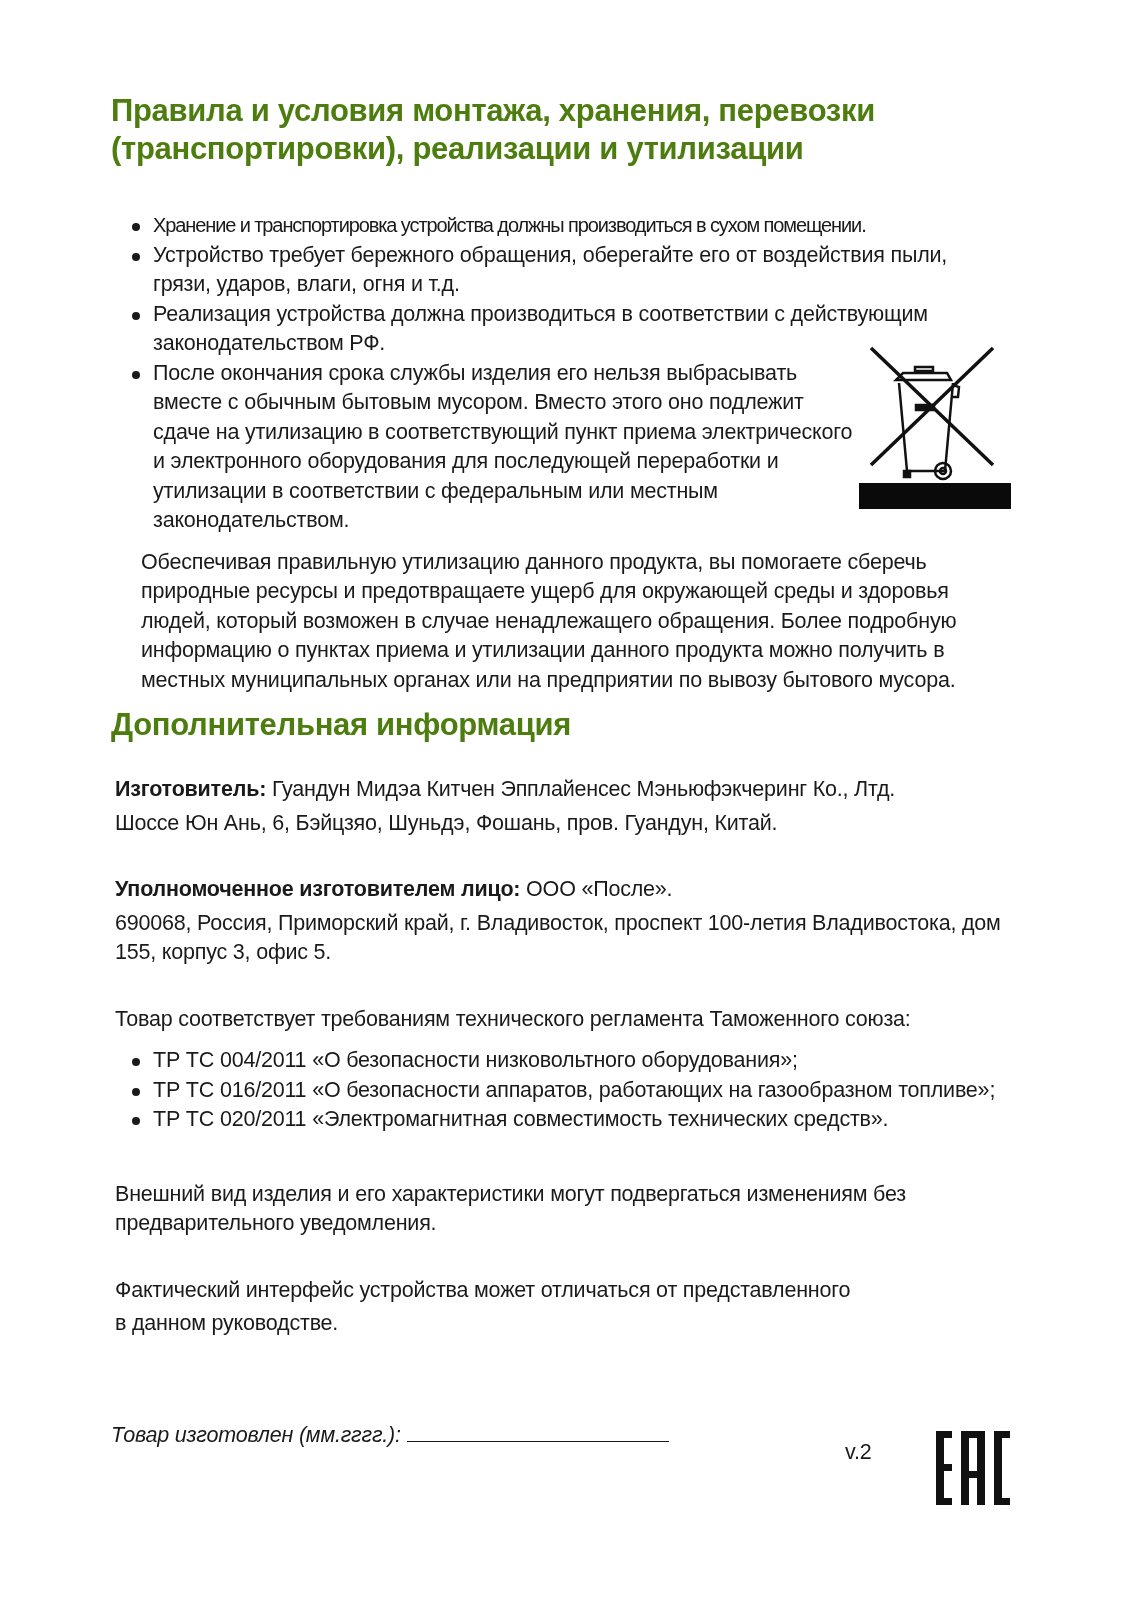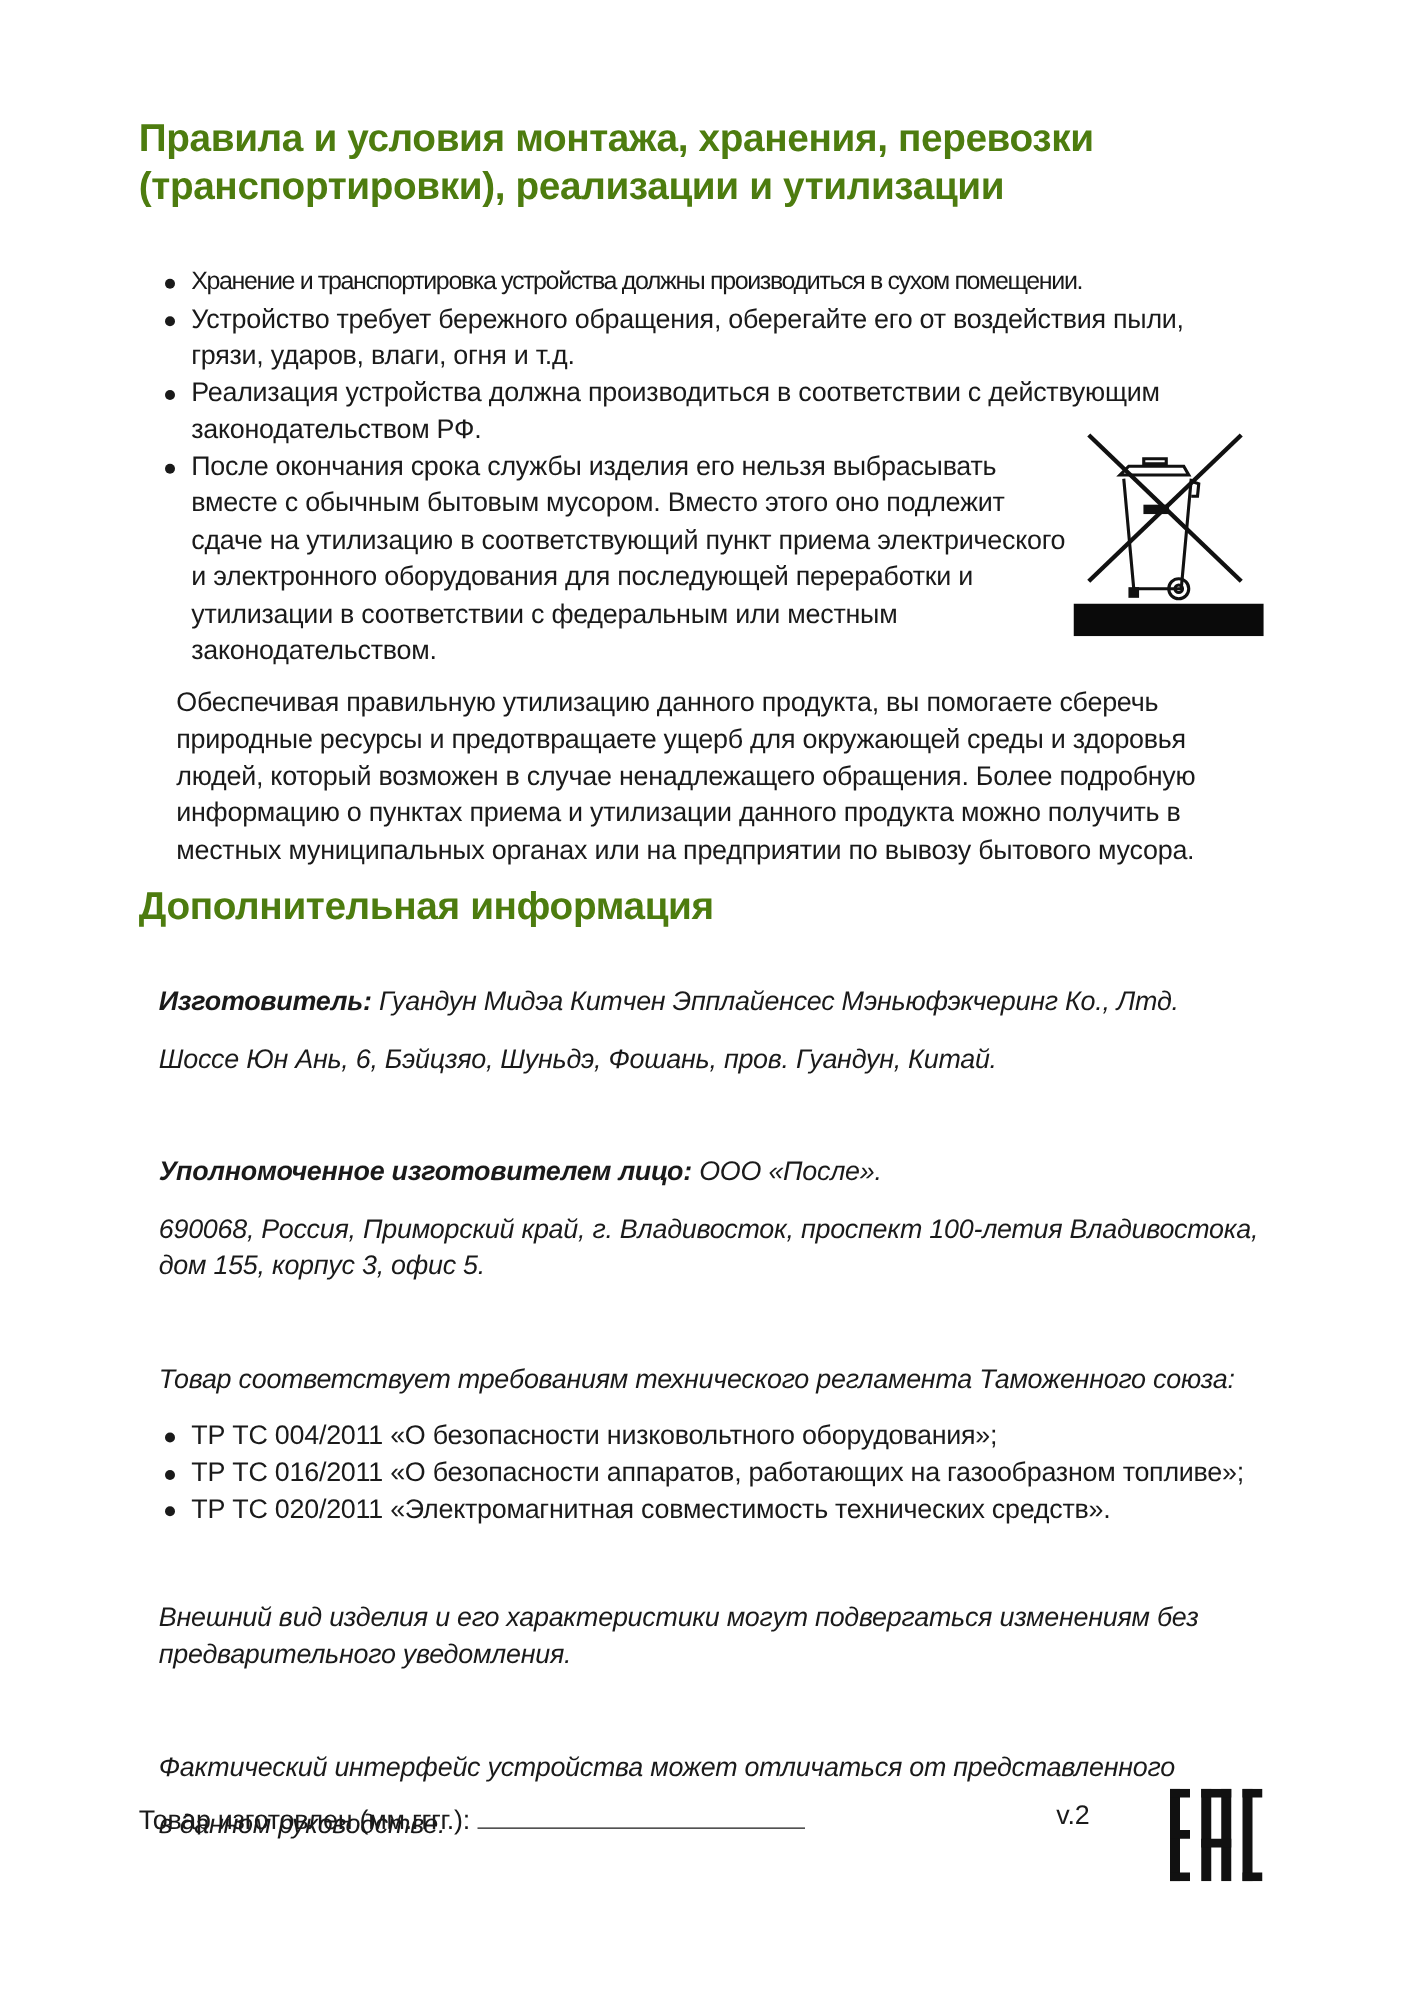--- a/index.html
+++ b/index.html
@@ -20,25 +20,25 @@
     ul.bullets li::before {
       content: ""; position: absolute; left: 9px; top: 12px;
       width: 8px; height: 8px; border-radius: 50%; background: #1a1a1a;
     }
     .list1 { position: absolute; top: 199px; left: 0; width: 900px; }
     .list1 li.condensed { font-size: 20px; letter-spacing: -1.1px; white-space: nowrap; }
     .list1 li.narrow { width: 712px; }
     .disposal-extra { padding-left: 30px; width: 870px; }
     .recycle { position: absolute; left: 746px; top: 343px; width: 154px; height: 166px; }
     .info { position: absolute; top: 771px; left: 0; width: 910px; }
-    .info p { margin: 16px; font-style: italic; }
+    .info p { margin: 4px; }
     .gap { height: 29px; }
     b { font-weight: bold; }
     .footer { position: absolute; top: 1410px; left: 0; width: 910px; height: 60px; }
-    .made { position: absolute; left: 0; top: 32px; white-space: nowrap; }
+    .made { position: absolute; left: 0; top: 11px; white-space: nowrap; font-style: italic; }
     .made .blank { display: inline-block; width: 262px; border-bottom: 1.5px solid #1a1a1a; height: 20px; vertical-align: baseline; margin-left: 6px; }
     .ver { position: absolute; left: 734px; top: 28px; }
     .eac { position: absolute; left: 825px; top: 1431px; width: 74px; height: 74px; }
   </style>
 </head>
 <body>
 
 <div class="page">
 
   <h1>

